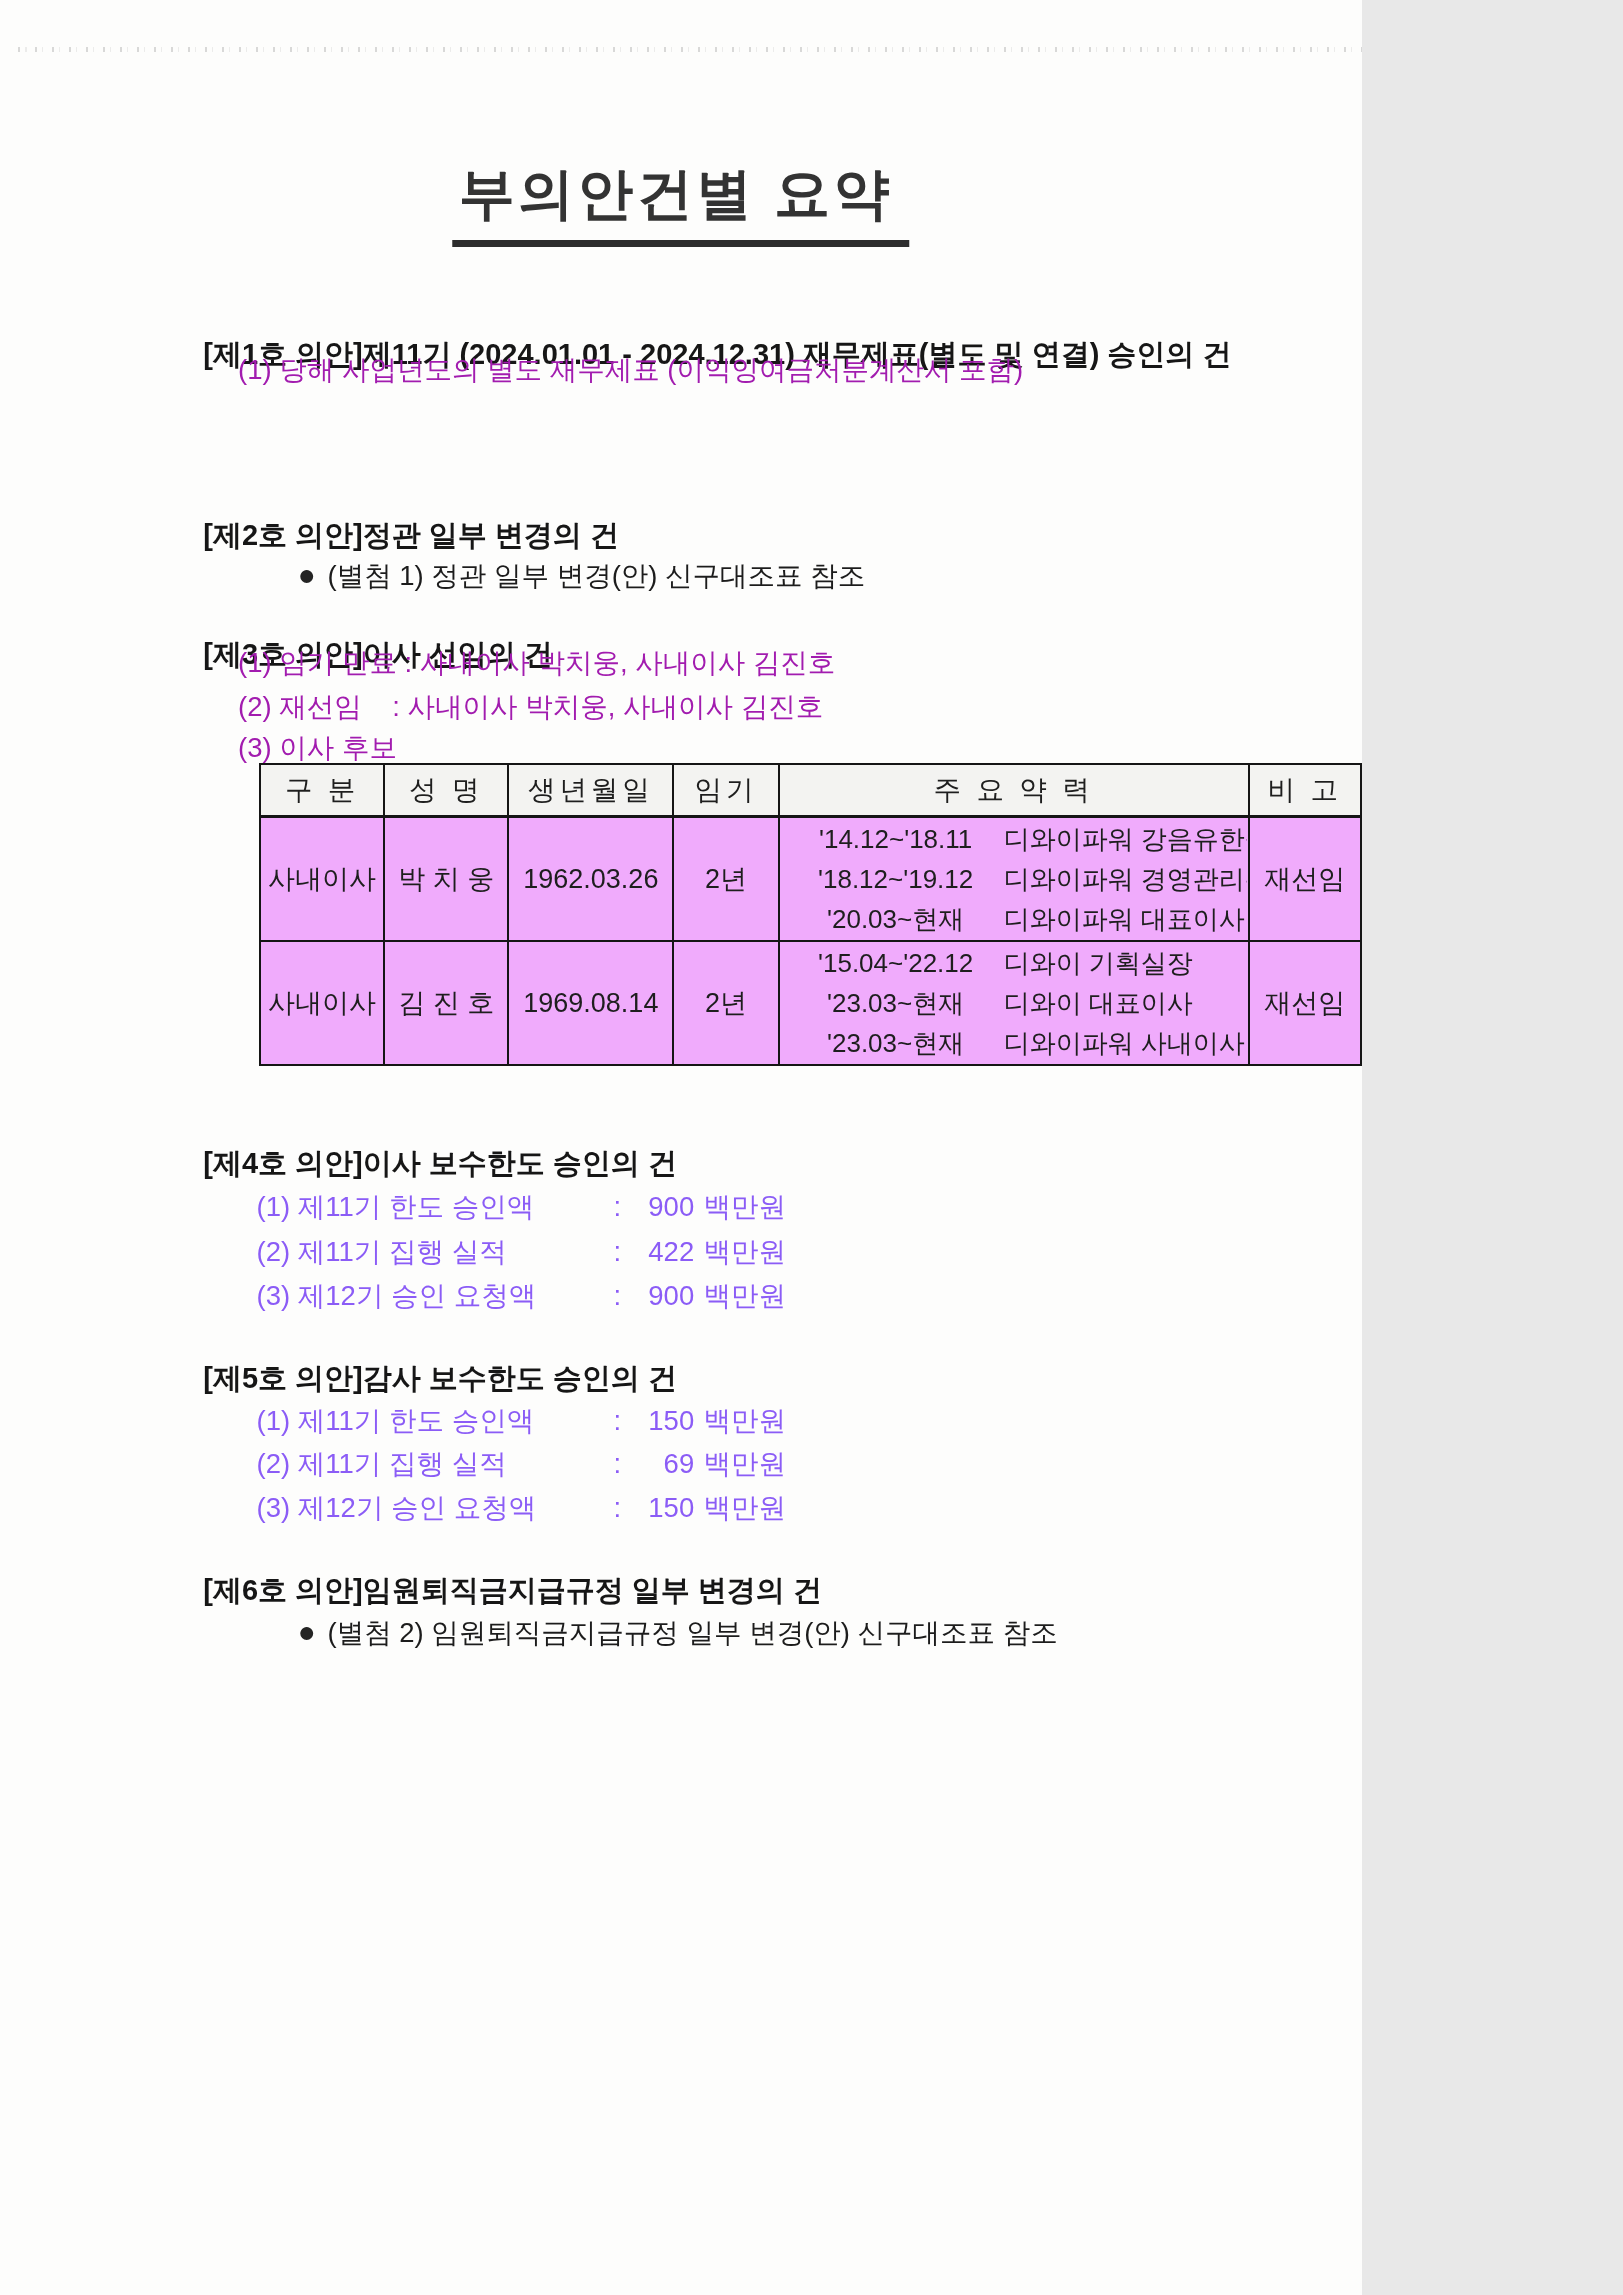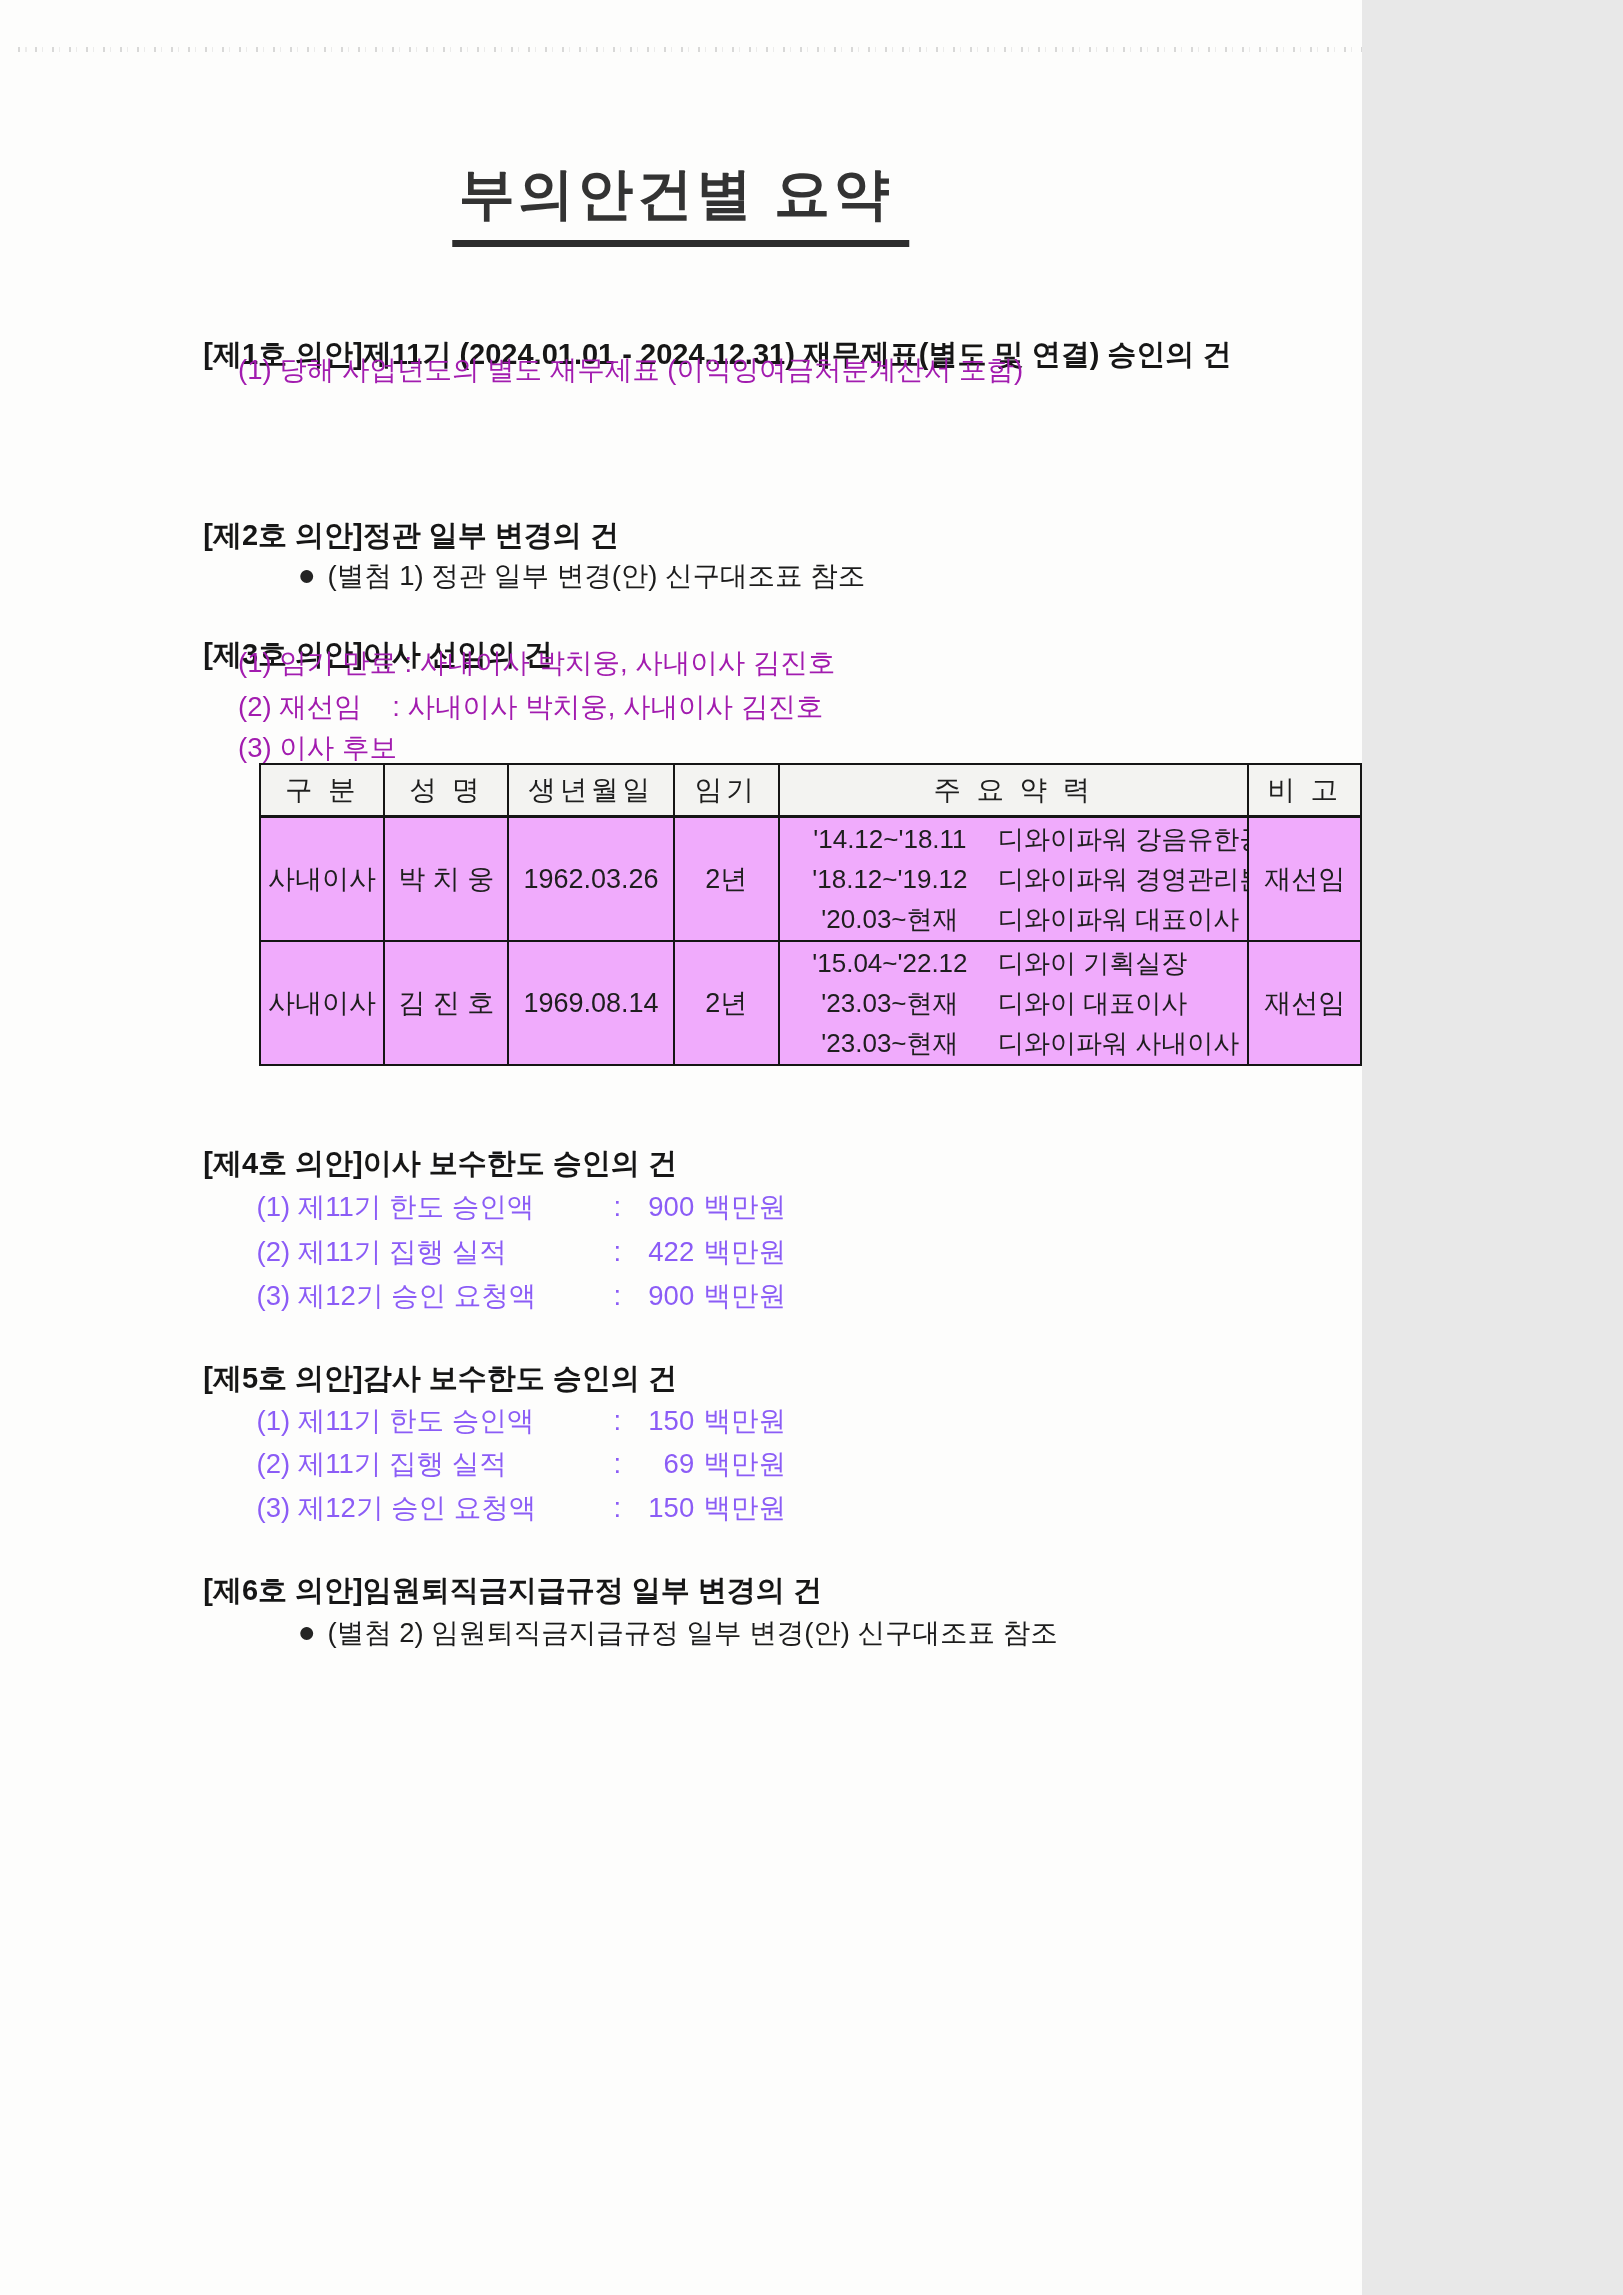--- a/index.html
+++ b/index.html
@@ -60,21 +60,21 @@
   }
   table.board th{
     background:#f3f3f1;
     font-size:27.5px;letter-spacing:3.9px;
     height:48px;text-align:center;vertical-align:middle;
     border-bottom-width:3.9px;
   }
   table.board td{
     font-size:27px;text-align:center;vertical-align:middle;
   }
-  td.career{text-align:left;padding-left:2px;}
+  td.career{text-align:left;padding-left:8px;border-radius:11px;}
   .cl{display:flex;line-height:40px;font-size:26px;}
   .cl .p{flex:none;width:216px;}
   .cl .d{flex:none;}
 </style>
 </head>
 <body>
 
 <div class="page">
 
   <div class="scan-noise"></div>

